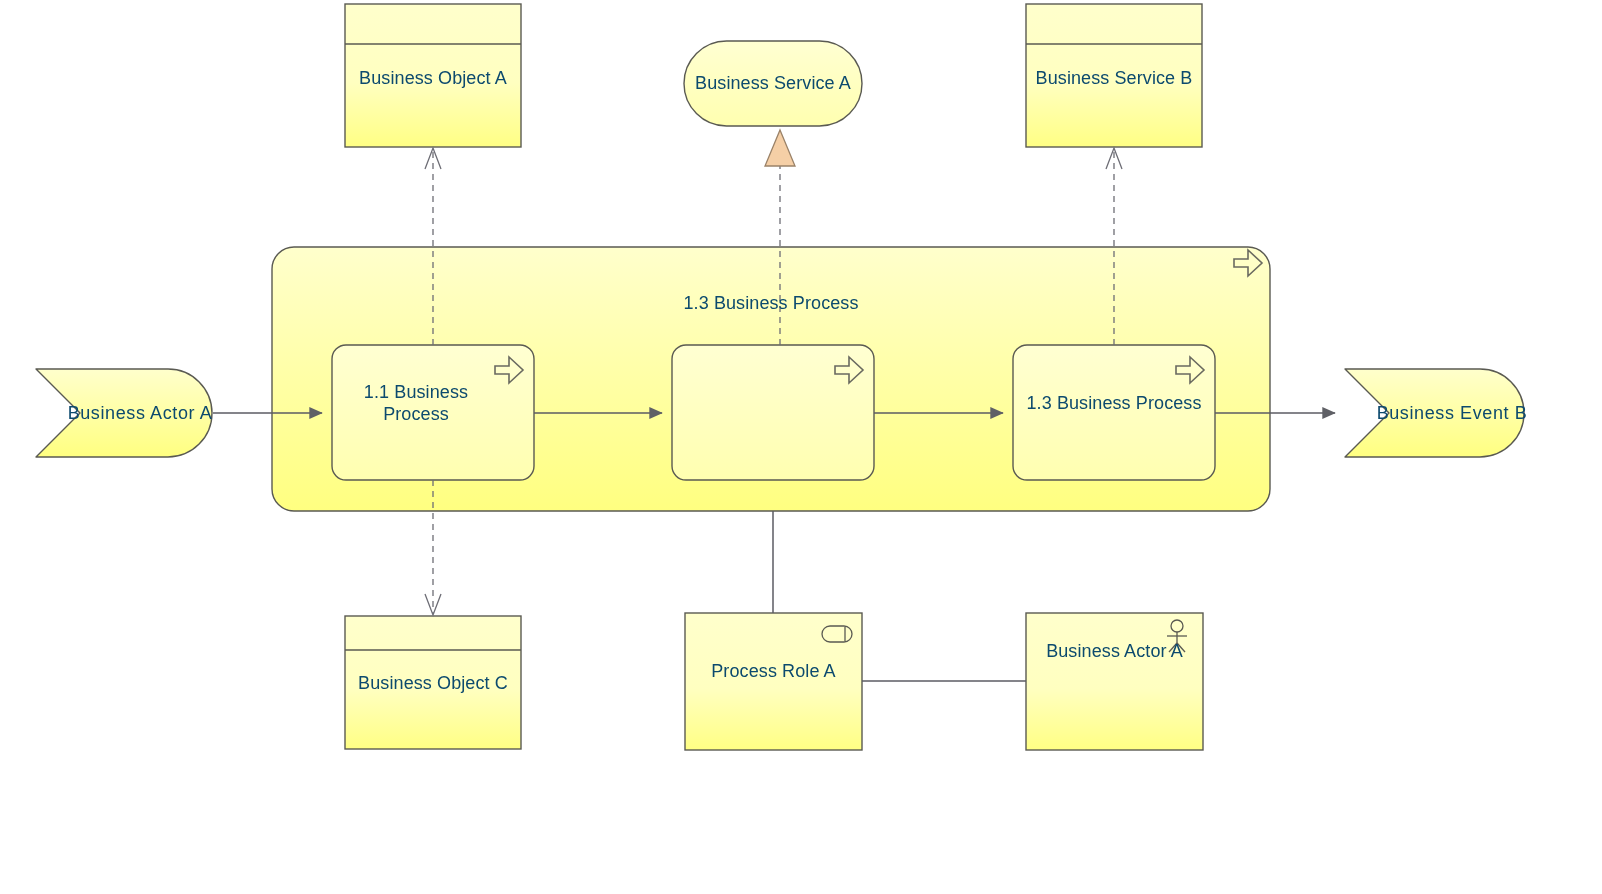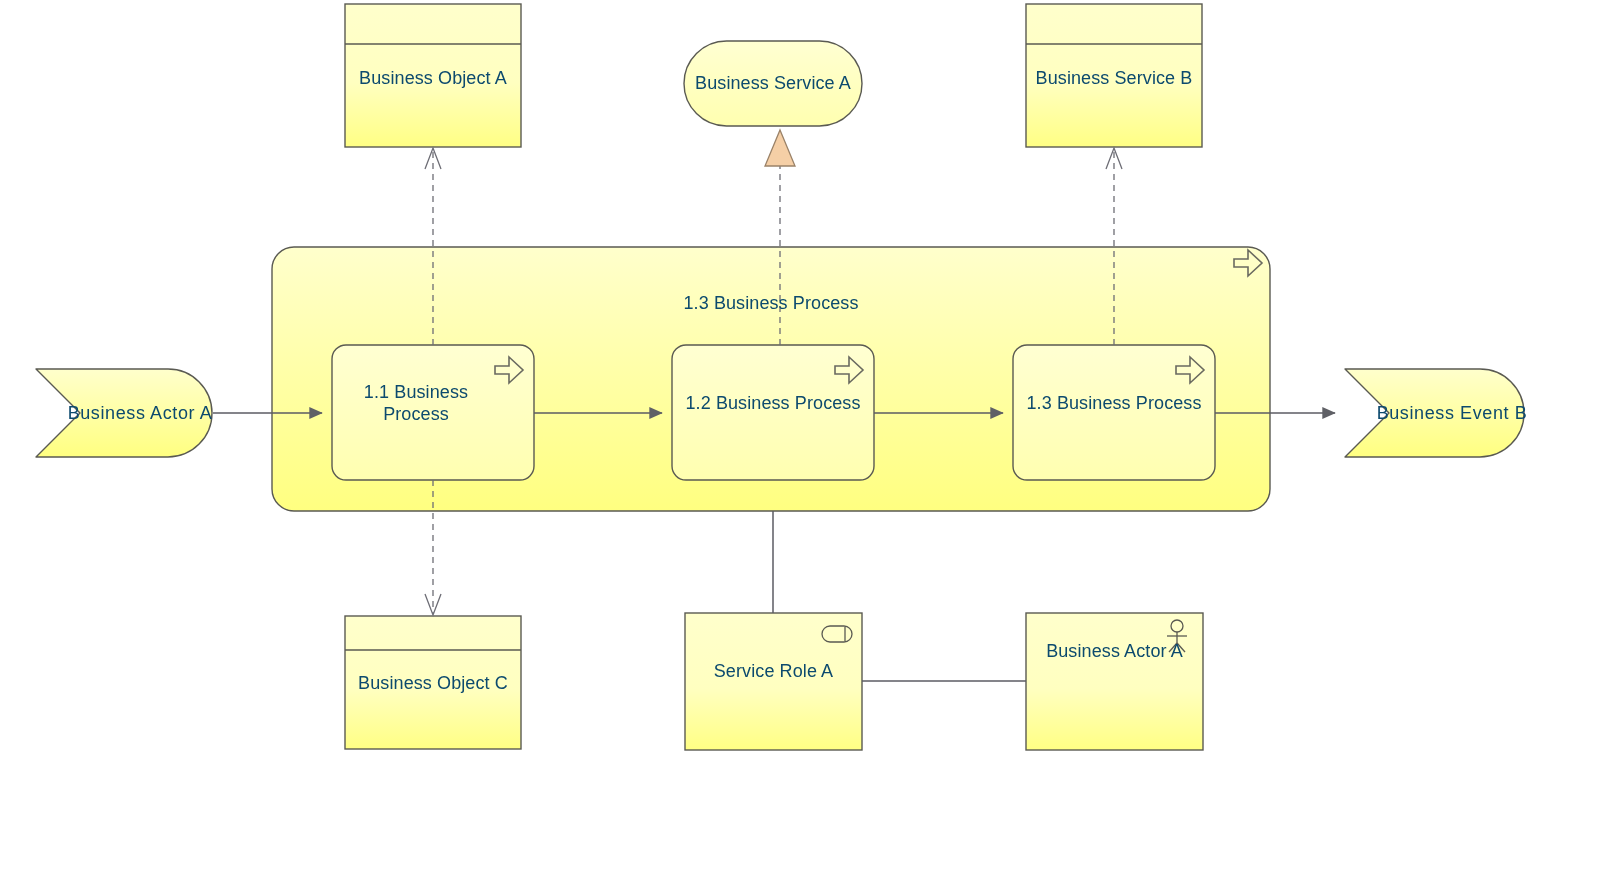--- a/index.html
+++ b/index.html
@@ -150,25 +150,24 @@
   <div class="lbl" style="left:1026px;top:60px;width:176px;height:36px;">Business Service B</div>
 
   <div class="lbl" style="left:345px;top:665px;width:176px;height:36px;">Business Object C</div>
 
   <div class="lbl" style="left:684px;top:65px;width:178px;height:36px;">Business Service A</div>
 
   <div class="lbl" style="left:272px;top:288px;width:998px;height:30px;">1.3 Business Process</div>
 
   <div class="lbl" style="left:332px;top:386px;width:168px;height:34px;">1.1 Business Process</div>
 
-  <div class="lbl" style="left:672px;top:386px;width:202px;height:34px;">1.2 Business Process</div>
 
   <div class="lbl" style="left:1013px;top:386px;width:202px;height:34px;">1.3 Business Process</div>
 
   <div class="lbl wide" style="left:60px;top:396px;width:160px;height:34px;">Business Actor  A</div>
 
   <div class="lbl wide" style="left:1372px;top:396px;width:160px;height:34px;">Business Event  B</div>
 
-  <div class="lbl" style="left:685px;top:654px;width:177px;height:34px;">Service Role A</div>
+  <div class="lbl" style="left:685px;top:654px;width:177px;height:34px;">Process Role A</div>
 
   <div class="lbl" style="left:1026px;top:634px;width:177px;height:34px;">Business Actor A</div>
 
 </div>
 
 </body></html>

